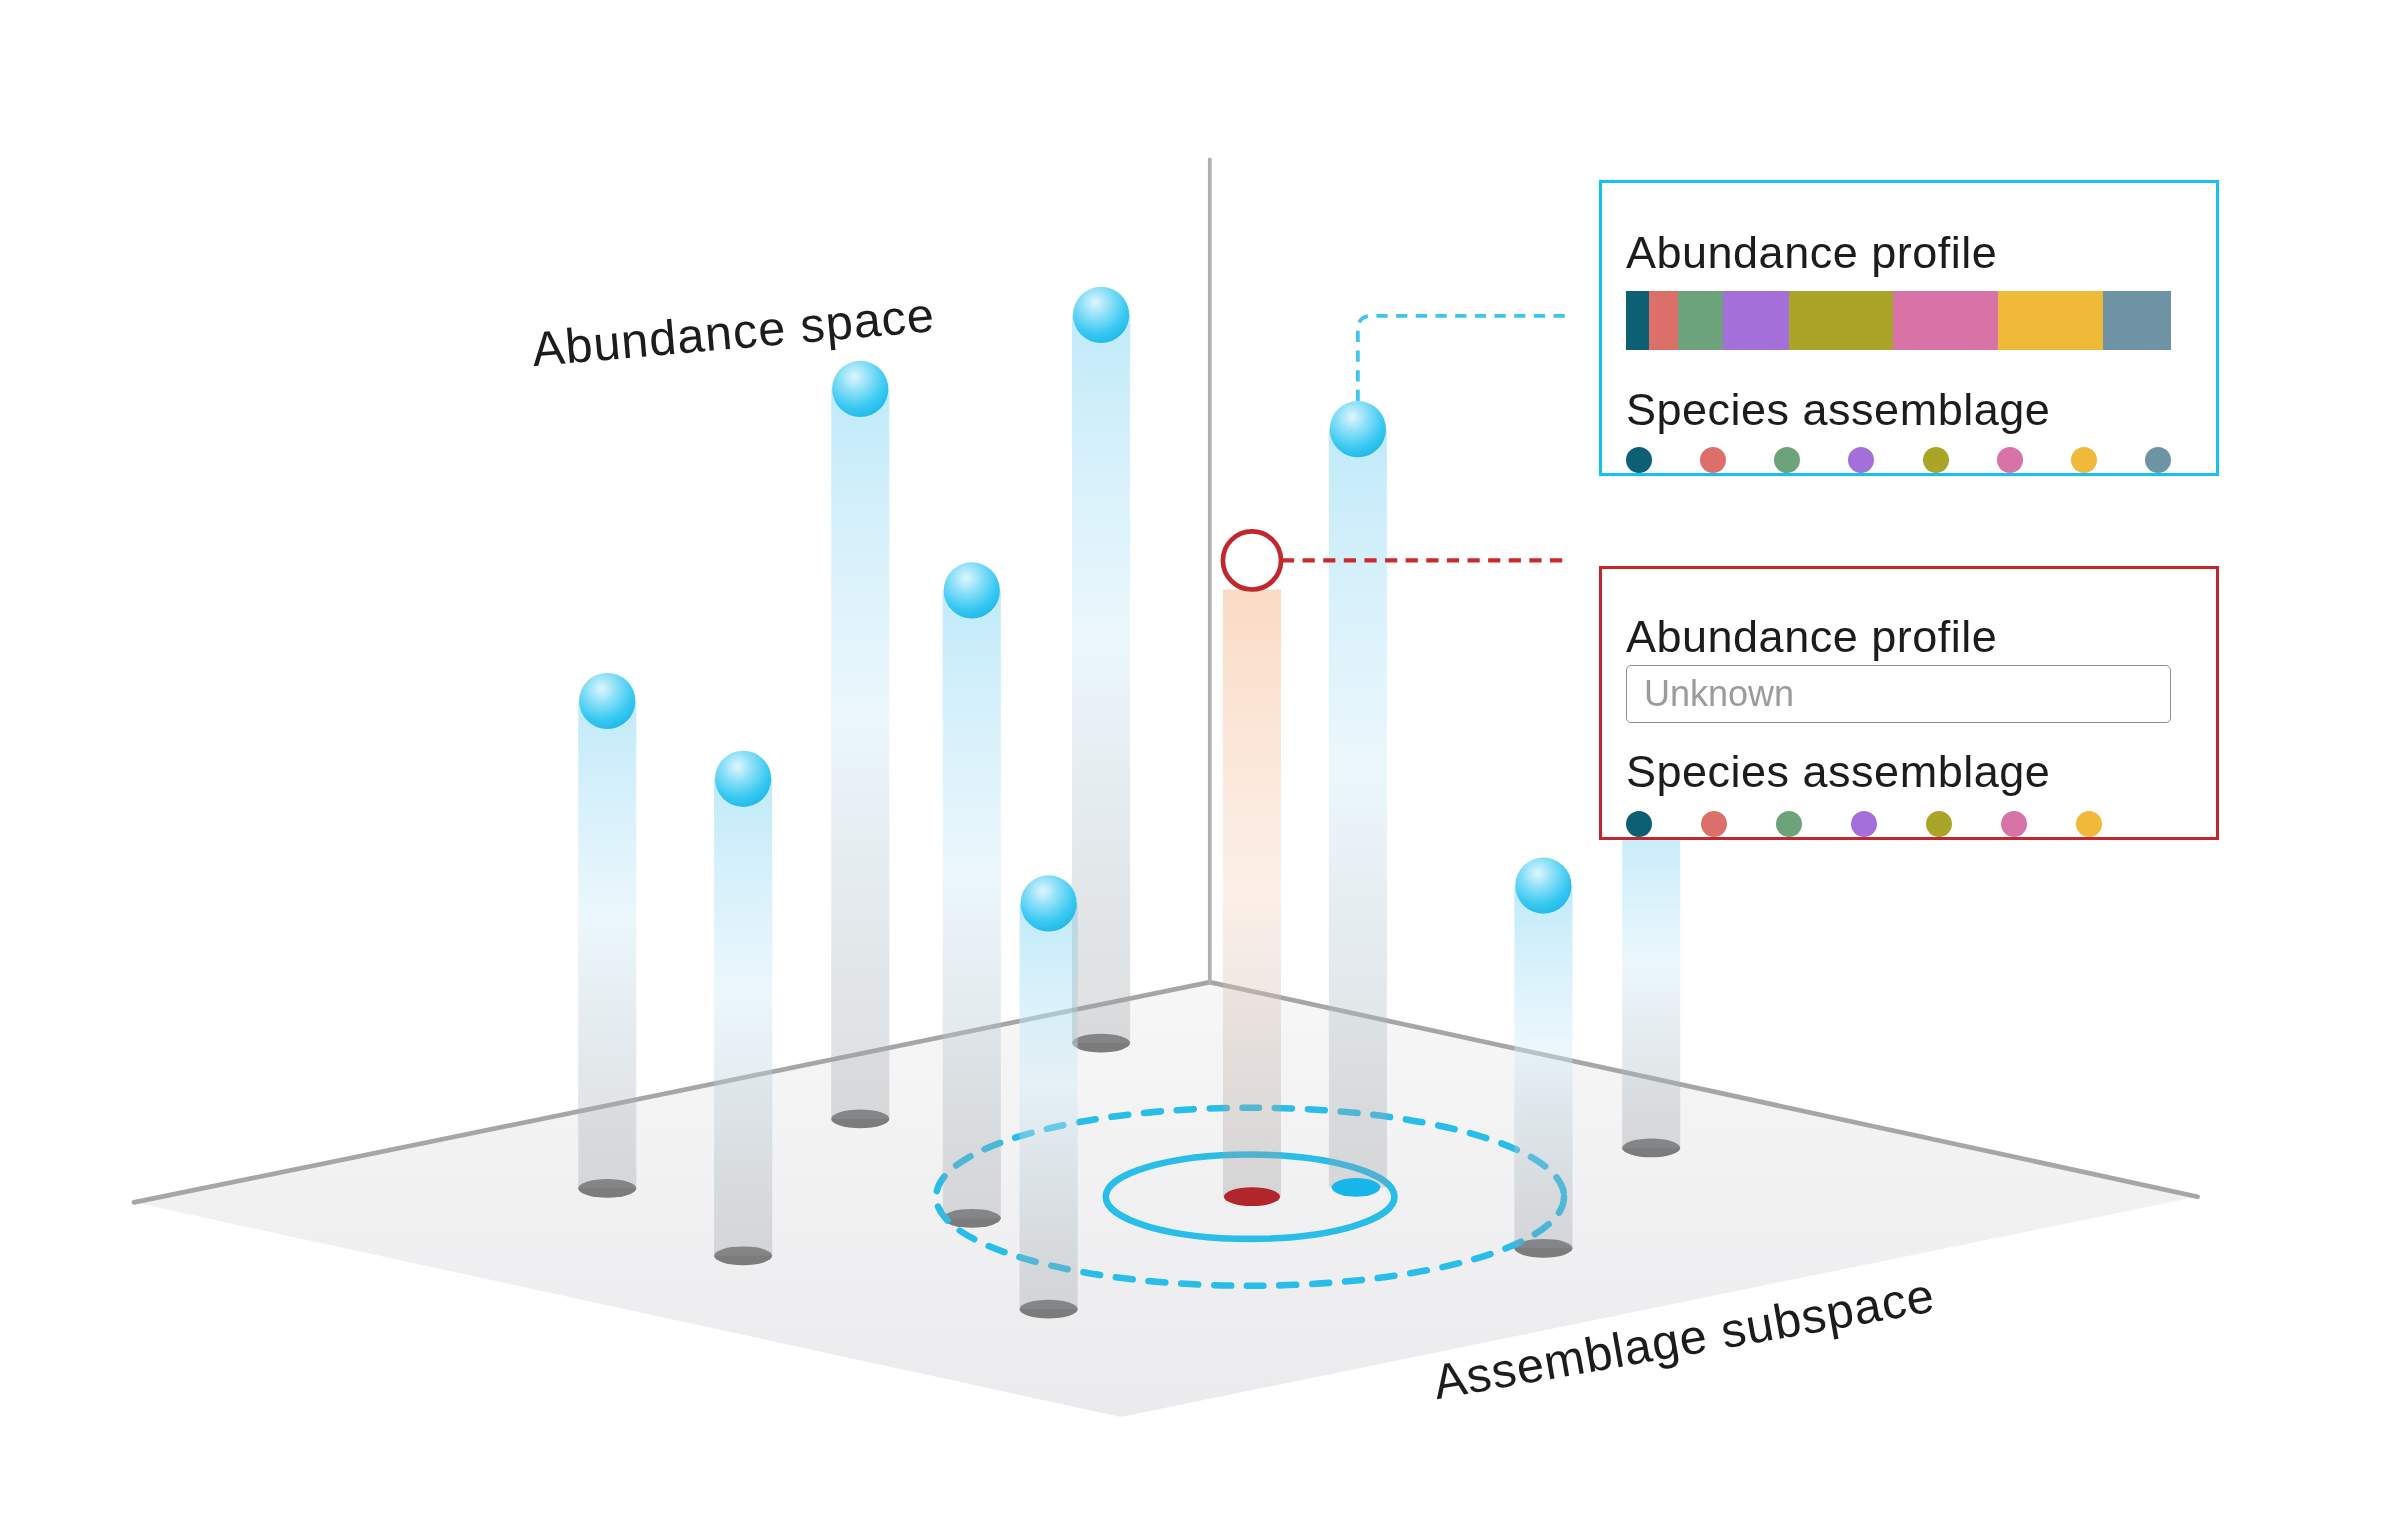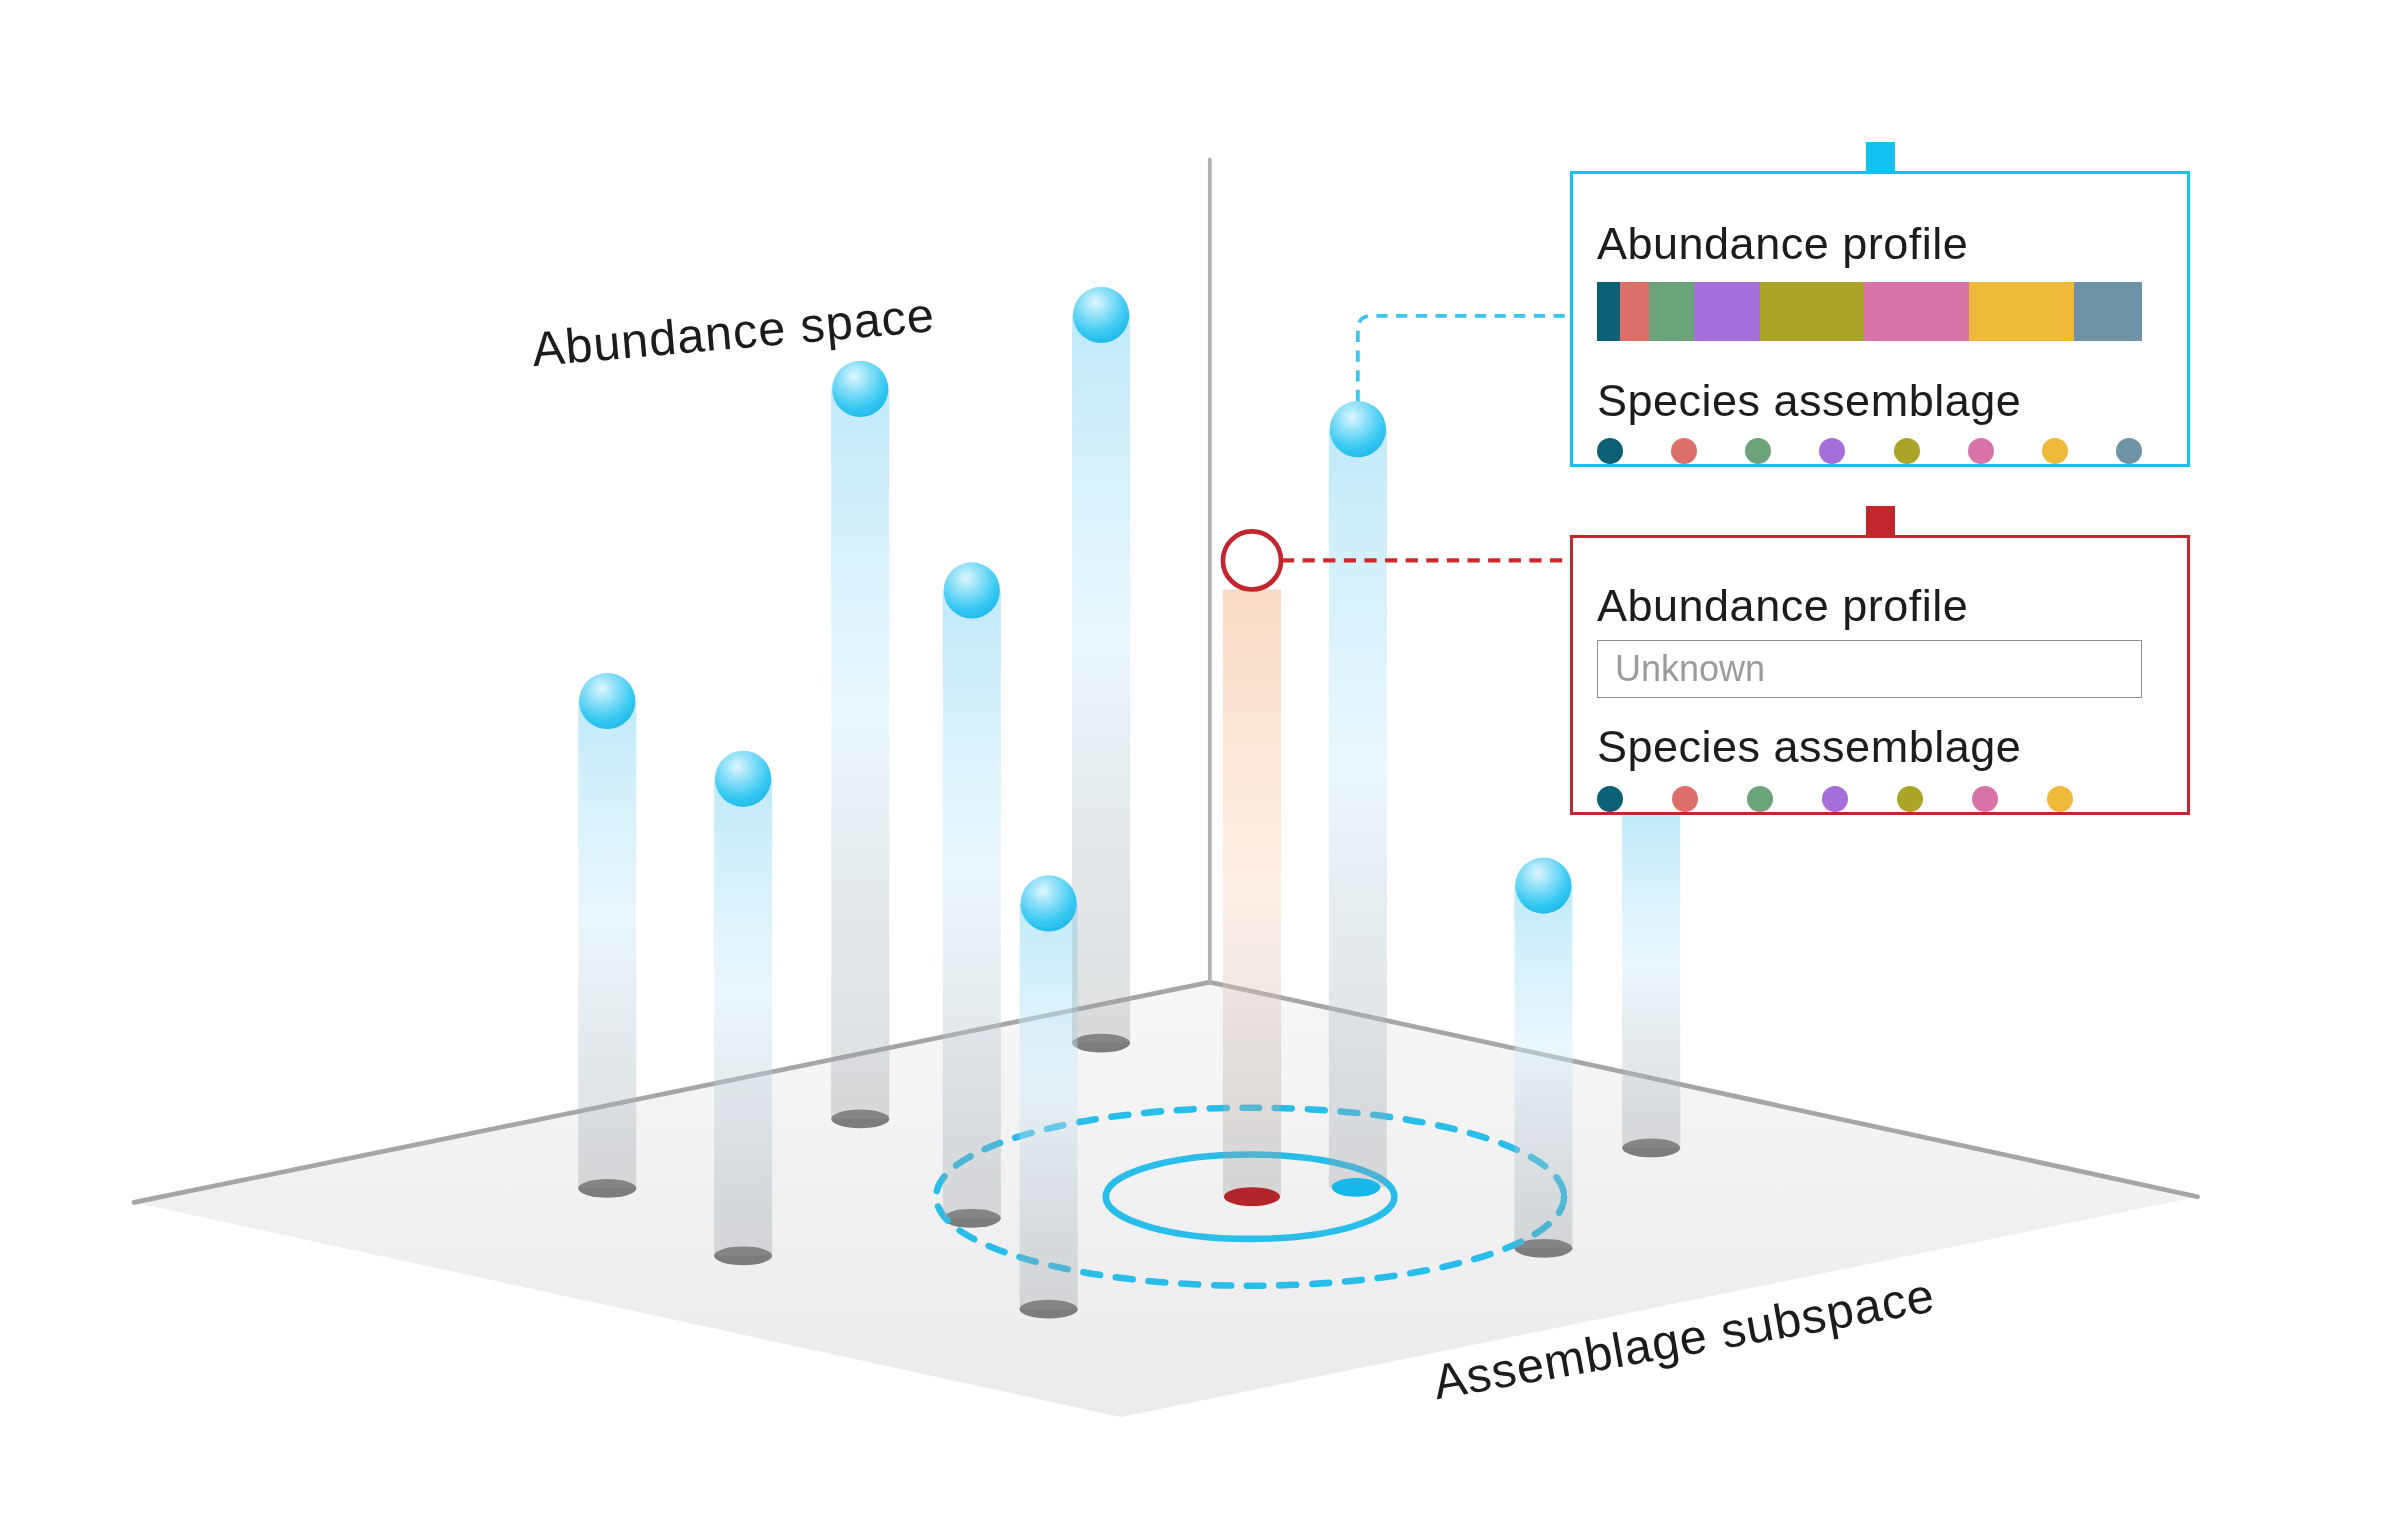--- a/index.html
+++ b/index.html
@@ -5,21 +5,21 @@
   html,body{margin:0;padding:0;background:#ffffff;}
   body{
     position:relative;
     width:2399px;height:1521px;
     overflow:hidden;
     font-family:"Liberation Sans","DejaVu Sans",sans-serif;
   }
   #scene-svg{position:absolute;left:0;top:0;}
 
   
-  .callout{position:absolute;display:flex;align-items:center;flex-direction:column;}
+  .callout{position:absolute;display:flex;align-items:flex-end;}
   .callout .accent{width:29px;flex:0 0 29px;}
   .callout .panel{
     width:620px;box-sizing:border-box;background:#ffffff;
     border:3.7px solid;padding:0 0 0 24px;
   }
   #callout-known{left:1570px;top:142px;height:334px;}
   #callout-known .accent{background:#13c2f1;}
   #callout-known .panel{border-color:#13c2f1;}
   #callout-unknown{left:1570px;top:506px;height:334px;}
   #callout-unknown .accent{background:#c1272d;}
@@ -34,22 +34,22 @@
   #callout-known .co-title.second{margin-top:37px;}
   #callout-known .dots-row{margin-top:15px;width:545px;}
   #callout-unknown .co-title.first{margin-top:45px;}
   #callout-unknown .co-title.second{margin-top:26px;}
   #callout-unknown .dots-row{margin-top:17px;width:476px;}
 
   .abundance-bar{width:545px;height:59px;display:flex;}
   .abundance-bar .seg{height:100%;}
 
   .unknown-input{
-    margin-top:12px;display:block;width:545px;height:58px;box-sizing:border-box;
-    border:1.9px solid #8f8f8f;background:#ffffff;border-radius:0;
+    margin-top:6px;display:block;width:545px;height:58px;box-sizing:border-box;
+    border:1.9px solid #8f8f8f;background:#ffffff;border-radius:5px;
     font-family:"Liberation Sans","DejaVu Sans",sans-serif;
     font-size:36px;color:#6b6b6b;padding:0 0 0 17px;outline:none;
   }
   .unknown-input::placeholder{color:#9b9b9b;opacity:1;}
 
   .dots-row{display:flex;justify-content:space-between;align-items:center;}
   .dots-row .sp-dot{width:26px;height:26px;border-radius:50%;}
 </style>
 </head>
 <body>

